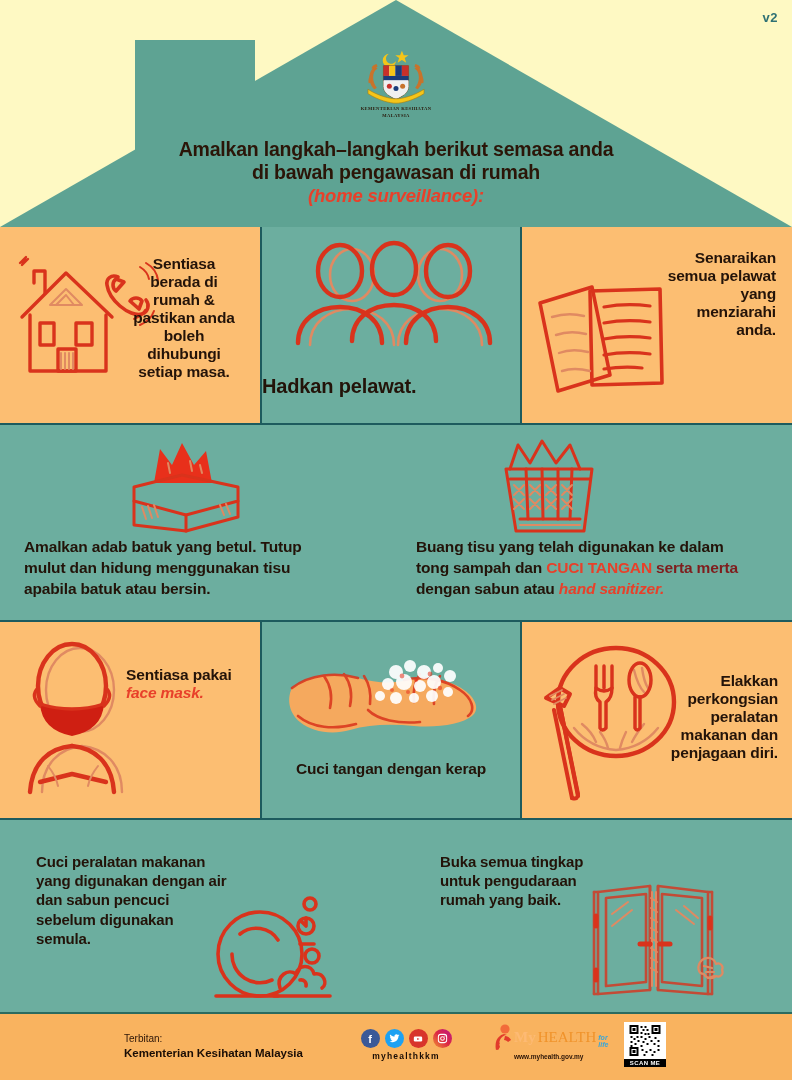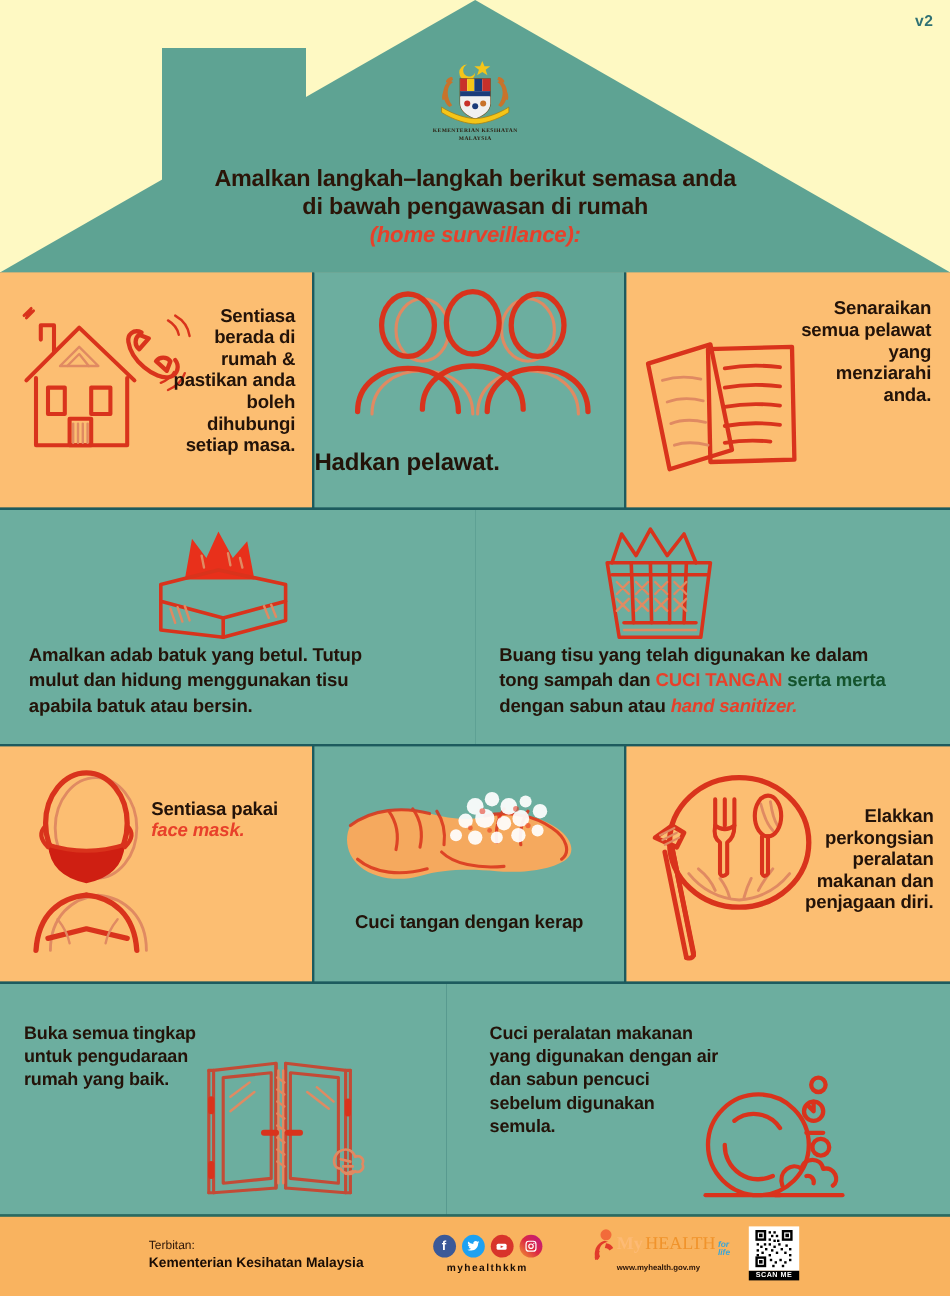--- a/index.html
+++ b/index.html
@@ -63,21 +63,21 @@
   .bg-teal   { background: #6cae9f; }
 
   .sep-v { width: 2px; height: 100%; background: #1d5b5e; flex: 0 0 2px; }
   .sep-h { position: absolute; left: 0; width: 792px; height: 2px; background: #1d5b5e; }
 
   .cap {
     position: absolute; color: #231309; font-weight: 600;
     line-height: 1.16; letter-spacing: -0.15px;
   }
   .cap .hl   { color: #e8402a; font-weight: 800; }
-  .cap .hl2  { color: #14532d; font-weight: 600; }
+  .cap .hl2  { color: #7f1d1d; font-weight: 600; }
   .cap .it   { color: #e8402a; font-style: italic; font-weight: 600; }
 
   svg { display: block; overflow: visible; }
   .stroke-red  { fill: none; stroke: #d9331c; stroke-linecap: round; stroke-linejoin: round; }
   .stroke-thin { fill: none; stroke: #e08a62; stroke-linecap: round; stroke-linejoin: round; }
 
   
   .footer {
     position: absolute; left: 0; top: 1014px; width: 792px; height: 66px;
     background: #f9b35f; display: flex; align-items: center;
@@ -199,21 +199,21 @@
           <path d="M102 30 c-4 3 -4 9 0 12 l8 -9 z"></path>
           <path d="M128 52 c-3 -4 -9 -4 -12 0 l9 8 z"></path>
         </g>
         <g class="stroke-red" stroke-width="2">
           <path d="M126 18 c5 3 8 7 9 12"></path>
           <path d="M132 14 c7 4 11 10 12 17"></path>
           <path d="M120 70 c5 -2 9 -5 11 -9"></path>
           <path d="M126 76 c7 -3 12 -8 14 -14"></path>
         </g>
       </svg>
-      <div class="cap" style="right:14px;top:28px;width:124px;text-align:right;font-size:15.5px">
+      <div class="cap" style="right:14px;top:28px;width:124px;text-align:center;font-size:15.5px">
         <span>Sentiasa</span><br>
         <span>berada di</span><br>
         <span>rumah &amp;</span><br>
         <span>pastikan anda</span><br>
         <span>boleh</span><br>
         <span>dihubungi</span><br>
         <span>setiap masa.</span>
       </div>
     </div>
 
@@ -436,57 +436,20 @@
         <span>makanan dan</span><br>
         <span>penjagaan diri.</span>
       </div>
     </div>
   </div>
 
   <div class="sep-h" style="top:818px"></div>
 
   <div class="row row4">
 
-    <div class="cell bg-teal" style="flex:1">
-      <svg style="position:absolute;left:170px;top:62px;width:132px;height:116px" viewBox="0 0 132 116">
-        <g class="stroke-red" stroke-width="2.6" opacity=".8">
-          <path d="M8 10 L60 4 L60 108 L8 112 Z"></path>
-          <path d="M16 16 L56 12 L56 100 L16 104 Z"></path>
-          <path d="M68 4 L118 10 L118 112 L68 108 Z"></path>
-          <path d="M72 12 L112 16 L112 104 L72 100 Z"></path>
-          <path d="M60 4 L60 108 M68 4 L68 108"></path>
-          <path d="M4 10 L4 112 M122 10 L122 112"></path>
-          <path d="M4 10 L8 10 M4 112 L8 112 M118 10 L122 10 M118 112 L122 112"></path>
-        </g>
-        <g class="stroke-thin" stroke-width="2">
-          <path d="M22 32 L38 20 M22 44 L42 28"></path>
-          <path d="M94 24 L108 36 M86 28 L104 42"></path>
-          <path d="M62 10 L62 104 M66 10 L66 104"></path>
-          <path d="M61 16 L67 20 M61 26 L67 30 M61 36 L67 40 M61 46 L67 50
-                   M61 56 L67 60 M61 66 L67 70 M61 76 L67 80 M61 86 L67 90"></path>
-        </g>
-        <g stroke="#d9331c" stroke-width="5" stroke-linecap="round" fill="none">
-          <path d="M50 62 L60 62"></path>
-          <path d="M70 62 L80 62"></path>
-          <path d="M6 34 L6 44"></path>
-          <path d="M6 88 L6 98"></path>
-          <path d="M120 36 L120 46"></path>
-        </g>
-        <g class="stroke-thin" stroke-width="2.2">
-          <path d="M112 78 c6 -4 12 -2 14 4 c4 -2 8 2 6 6 c2 4 -2 8 -6 6 c-4 4 -10 2 -12 -2 c-6 0 -8 -8 -2 -14z"></path>
-          <path d="M114 84 l8 2 M116 90 l8 0 M118 96 l6 -2"></path>
-        </g>
-      </svg>
-      <div class="cap" style="left:20px;top:32px;width:250px;font-size:15px;line-height:1.28">
-        <span>Buka semua tingkap</span><br>
-        <span>untuk pengudaraan</span><br>
-        <span>rumah yang baik.</span>
-      </div>
-    </div>
-
     <div class="cell bg-teal" style="flex:0 0 420px">
       <svg style="position:absolute;left:212px;top:72px;width:128px;height:110px" viewBox="0 0 128 110">
         <g class="stroke-red" stroke-width="3.6">
           <circle cx="48" cy="62" r="42"></circle>
           <path d="M28 42 a26 26 0 0 1 38 6"></path>
           <path d="M20 62 a28 28 0 0 0 40 26"></path>
           <circle cx="94" cy="34" r="8"></circle>
           <circle cx="98" cy="12" r="6"></circle>
           <circle cx="100" cy="64" r="7"></circle>
           <path d="M90 30 l4 4 l0 -8"></path>
@@ -496,20 +459,57 @@
           <path d="M4 104 L66 104"></path>
           <path d="M88 88 a5 5 0 0 1 6 6"></path>
         </g>
       </svg>
       <div class="cap" style="left:36px;top:32px;width:270px;font-size:15px;line-height:1.28">
         <span>Cuci peralatan makanan</span><br>
         <span>yang digunakan dengan air</span><br>
         <span>dan sabun pencuci</span><br>
         <span>sebelum digunakan</span><br>
         <span>semula.</span>
+      </div>
+    </div>
+
+    <div class="cell bg-teal" style="flex:1">
+      <svg style="position:absolute;left:170px;top:62px;width:132px;height:116px" viewBox="0 0 132 116">
+        <g class="stroke-red" stroke-width="2.6" opacity=".8">
+          <path d="M8 10 L60 4 L60 108 L8 112 Z"></path>
+          <path d="M16 16 L56 12 L56 100 L16 104 Z"></path>
+          <path d="M68 4 L118 10 L118 112 L68 108 Z"></path>
+          <path d="M72 12 L112 16 L112 104 L72 100 Z"></path>
+          <path d="M60 4 L60 108 M68 4 L68 108"></path>
+          <path d="M4 10 L4 112 M122 10 L122 112"></path>
+          <path d="M4 10 L8 10 M4 112 L8 112 M118 10 L122 10 M118 112 L122 112"></path>
+        </g>
+        <g class="stroke-thin" stroke-width="2">
+          <path d="M22 32 L38 20 M22 44 L42 28"></path>
+          <path d="M94 24 L108 36 M86 28 L104 42"></path>
+          <path d="M62 10 L62 104 M66 10 L66 104"></path>
+          <path d="M61 16 L67 20 M61 26 L67 30 M61 36 L67 40 M61 46 L67 50
+                   M61 56 L67 60 M61 66 L67 70 M61 76 L67 80 M61 86 L67 90"></path>
+        </g>
+        <g stroke="#d9331c" stroke-width="5" stroke-linecap="round" fill="none">
+          <path d="M50 62 L60 62"></path>
+          <path d="M70 62 L80 62"></path>
+          <path d="M6 34 L6 44"></path>
+          <path d="M6 88 L6 98"></path>
+          <path d="M120 36 L120 46"></path>
+        </g>
+        <g class="stroke-thin" stroke-width="2.2">
+          <path d="M112 78 c6 -4 12 -2 14 4 c4 -2 8 2 6 6 c2 4 -2 8 -6 6 c-4 4 -10 2 -12 -2 c-6 0 -8 -8 -2 -14z"></path>
+          <path d="M114 84 l8 2 M116 90 l8 0 M118 96 l6 -2"></path>
+        </g>
+      </svg>
+      <div class="cap" style="left:20px;top:32px;width:250px;font-size:15px;line-height:1.28">
+        <span>Buka semua tingkap</span><br>
+        <span>untuk pengudaraan</span><br>
+        <span>rumah yang baik.</span>
       </div>
     </div>
   </div>
 
   <div class="footer-top-rule"></div>
   <div class="footer"></div>
 
   <div class="terbitan">
     <div class="l1">Terbitan:</div>
     <div class="l2">Kementerian Kesihatan Malaysia</div>

